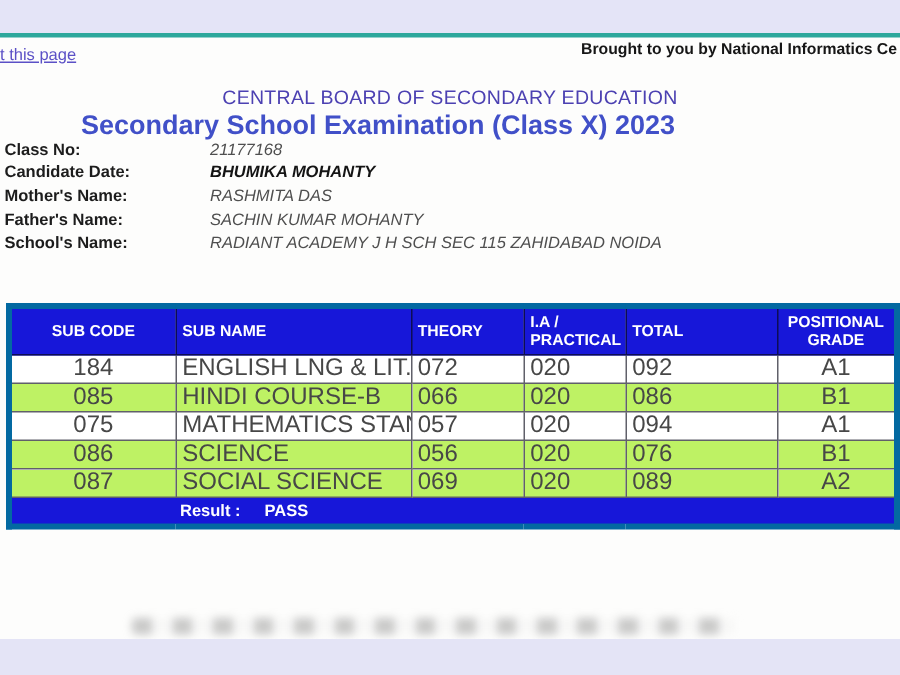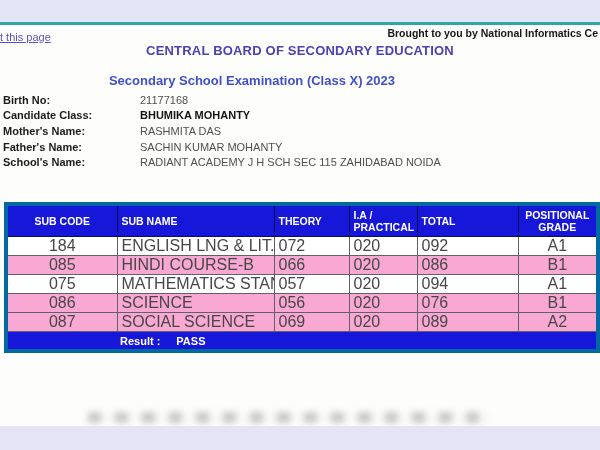--- a/index.html
+++ b/index.html
@@ -15,50 +15,50 @@
   .print-link{
     position:absolute;left:0px;top:31px;
     font-size:11px;color:#5b50c6;text-decoration:underline;cursor:pointer;white-space:nowrap;
   }
   .attribution{
     position:absolute;left:0;top:27px;width:598px;text-align:right;
     font-size:10.5px;font-weight:700;color:#161616;white-space:nowrap;
   }
 
   .page-title{
-    position:absolute;left:0;top:43px;width:600px;text-align:center;
-    font-size:13px;font-weight:700;color:#4c41b2;letter-spacing:0.2px;
+    position:absolute;left:0;top:57px;width:600px;text-align:center;
+    font-size:13px;font-weight:400;color:#4c41b2;letter-spacing:0.2px;
   }
   .page-subtitle{
     position:absolute;left:0;top:73px;width:504px;text-align:center;
-    font-size:13px;font-weight:700;color:#4150c8;
+    font-size:18px;font-weight:700;color:#4150c8;
   }
 
   .fields{position:absolute;left:3px;top:92px;width:560px;}
   .field-row{display:flex;height:15.6px;align-items:center;font-size:11px;}
   .field-label{width:137px;font-weight:700;color:#1c1c1c;flex:none;}
-  .field-value{color:#4f4f4f;white-space:nowrap;}
+  .field-value{color:#4f4f4f;white-space:nowrap;font-style:italic;}
   .field-value.strong{font-weight:700;color:#141414;}
 
   table.marks{
     position:absolute;left:4px;top:202px;width:592px;
     border-collapse:collapse;table-layout:fixed;
     border:4px solid #0369a1;
   }
   table.marks th{
     background:#1717d9;color:#ffffff;
     font-size:10.5px;font-weight:700;line-height:1.15;
     height:30px;border:1px solid #0d0d55;padding:0 4px;
   }
   table.marks td{
     font-size:16px;color:#474747;height:18px;
     border:1px solid #60606a;padding:0 4px;background:#ffffff;
     overflow:hidden;white-space:nowrap;
   }
-  table.marks tr.shaded td{background:#f9a8d4;}
+  table.marks tr.shaded td{background:#bef264;}
   .col-center{text-align:center;}
   .col-left{text-align:left;}
   tr.result-row td{
     background:#1717d9;border:1px solid #0d0d55;height:17px;
     color:#ffffff;font-weight:700;font-size:11px;padding-left:112px;
   }
   .result-value{margin-left:16px;}
 
   .blur-strip{
     position:absolute;left:88px;top:412px;width:402px;height:11px;
@@ -74,25 +74,25 @@
 <div class="teal-line"></div>
 
 <a class="print-link">t this page</a>
 <div class="attribution">Brought to you by National Informatics Ce</div>
 
 <div class="page-title">CENTRAL BOARD OF SECONDARY EDUCATION</div>
 <div class="page-subtitle">Secondary School Examination (Class X) 2023</div>
 
 <div class="fields">
   <div class="field-row">
-    <span class="field-label">Birth No:</span>
+    <span class="field-label">Class No:</span>
     <span class="field-value">21177168</span>
   </div>
   <div class="field-row">
-    <span class="field-label">Candidate Class:</span>
+    <span class="field-label">Candidate Date:</span>
     <span class="field-value strong">BHUMIKA MOHANTY</span>
   </div>
   <div class="field-row">
     <span class="field-label">Mother's Name:</span>
     <span class="field-value">RASHMITA DAS</span>
   </div>
   <div class="field-row">
     <span class="field-label">Father's Name:</span>
     <span class="field-value">SACHIN KUMAR MOHANTY</span>
   </div>

